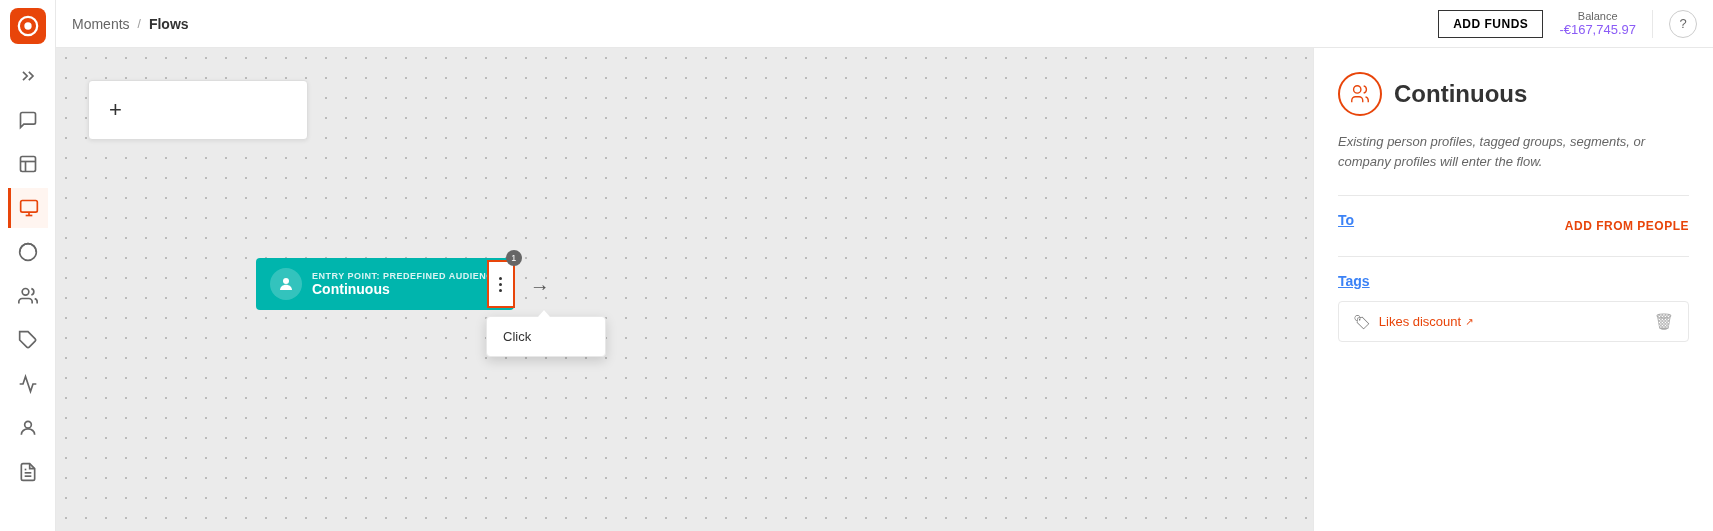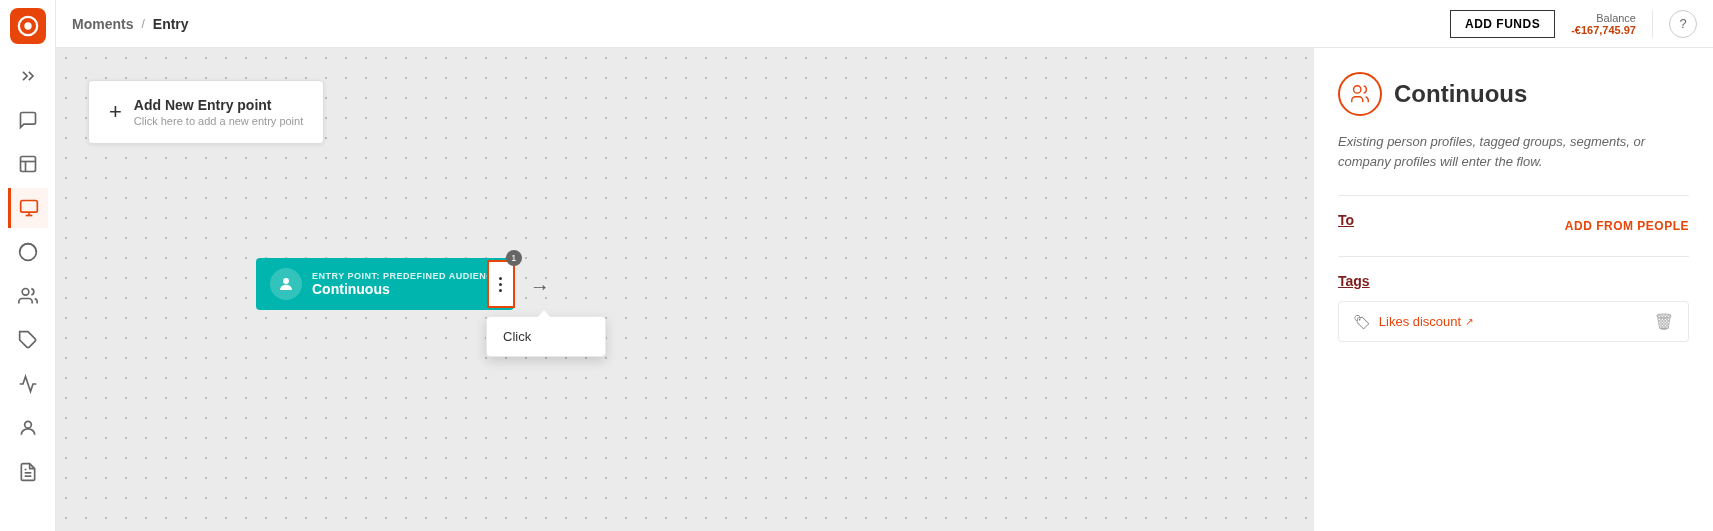--- a/index.html
+++ b/index.html
@@ -51,36 +51,36 @@
       border-bottom: 1px solid #e8e8e8;
       display: flex;
       align-items: center;
       padding: 0 16px;
       justify-content: space-between;
       flex-shrink: 0;
     }
     .header-left { display: flex; align-items: center; gap: 8px; }
     .header-nav { display: flex; align-items: center; gap: 4px; font-size: 14px; color: #333; }
     .header-nav .chevron { color: #999; font-size: 12px; }
-    .header-nav .moments { color: #666; cursor: pointer; font-weight: bold; }
+    .header-nav .moments { color: #666; cursor: pointer; }
     .header-nav .flows { font-weight: 600; color: #333; }
     .header-right { display: flex; align-items: center; gap: 16px; }
     .add-funds-btn {
       border: 1px solid #333;
       background: #fff;
       padding: 6px 14px;
       font-size: 12px;
       font-weight: 600;
       letter-spacing: 0.5px;
       cursor: pointer;
       border-radius: 0;
     }
-    .balance-section { text-align: right; }
+    .balance-section { text-align: center; }
     .balance-label { font-size: 11px; color: #666; }
-    .balance-value { font-size: 11px; font-weight: 700; color: #c2410c; }
+    .balance-value { font-size: 13px; font-weight: 400; color: #8b5cf6; }
     .help-btn {
       width: 28px; height: 28px;
       border: 1px solid #ccc;
       border-radius: 50%;
       display: flex; align-items: center; justify-content: center;
       cursor: pointer;
       font-size: 13px;
       color: #666;
     }
     .divider-v { width: 1px; height: 28px; background: #e8e8e8; }
@@ -264,21 +264,21 @@
     }
     .panel-icon-circle {
       width: 44px; height: 44px;
       border: 2px solid #e8450a;
       border-radius: 50%;
       display: flex; align-items: center; justify-content: center;
     }
     .panel-icon-circle svg { width: 22px; height: 22px; stroke: #e8450a; fill: none; }
     .panel-title { font-size: 24px; font-weight: 600; color: #333; }
     .panel-desc { font-size: 13px; color: #666; line-height: 1.5; margin-bottom: 24px; font-style: italic; }
-    .panel-section-label { font-size: 14px; font-weight: 600; color: #7f1d1d; margin-bottom: 12px; text-decoration: underline; }
+    .panel-section-label { font-size: 14px; font-weight: 600; color: #3b82f6; margin-bottom: 12px; text-decoration: underline; }
     .panel-row {
       display: flex;
       align-items: center;
       justify-content: space-between;
       margin-bottom: 16px;
     }
     .add-from-people-link {
       font-size: 12px;
       font-weight: 600;
       color: #e8450a;
@@ -402,44 +402,40 @@
   </div>
 </div>
 
 <div class="main">
 
   <div class="header">
     <div class="header-left">
       <div class="header-nav">
         <span class="moments">Moments</span>
         <span class="chevron" style="margin: 0 4px;">/</span>
-        <span class="flows">Entry</span>
+        <span class="flows">Flows</span>
       </div>
     </div>
     <div class="header-right">
       <button class="add-funds-btn">ADD FUNDS</button>
       <div class="balance-section">
         <div class="balance-label">Balance</div>
         <div class="balance-value">-€167,745.97</div>
       </div>
       <div class="divider-v"></div>
       <div class="help-btn">?</div>
     </div>
   </div>
 
   <div class="content">
 
     <div class="canvas">
 
       <div class="add-entry-card">
         <span class="plus-icon">+</span>
-        <div class="entry-text">
-          <div class="title">Add New Entry point</div>
-          <div class="subtitle">Click here to add a new entry point</div>
-        </div>
       </div>
 
       <div class="flow-node-wrapper">
         <div class="flow-node">
           <div class="flow-node-icon">
             <svg viewBox="0 0 24 24">
                 <circle cx="12" cy="8" r="4"></circle>
                 <path d="M4 20c0-4 3.6-7 8-7s8 3 8 7"></path>
               </svg>
           </div>

